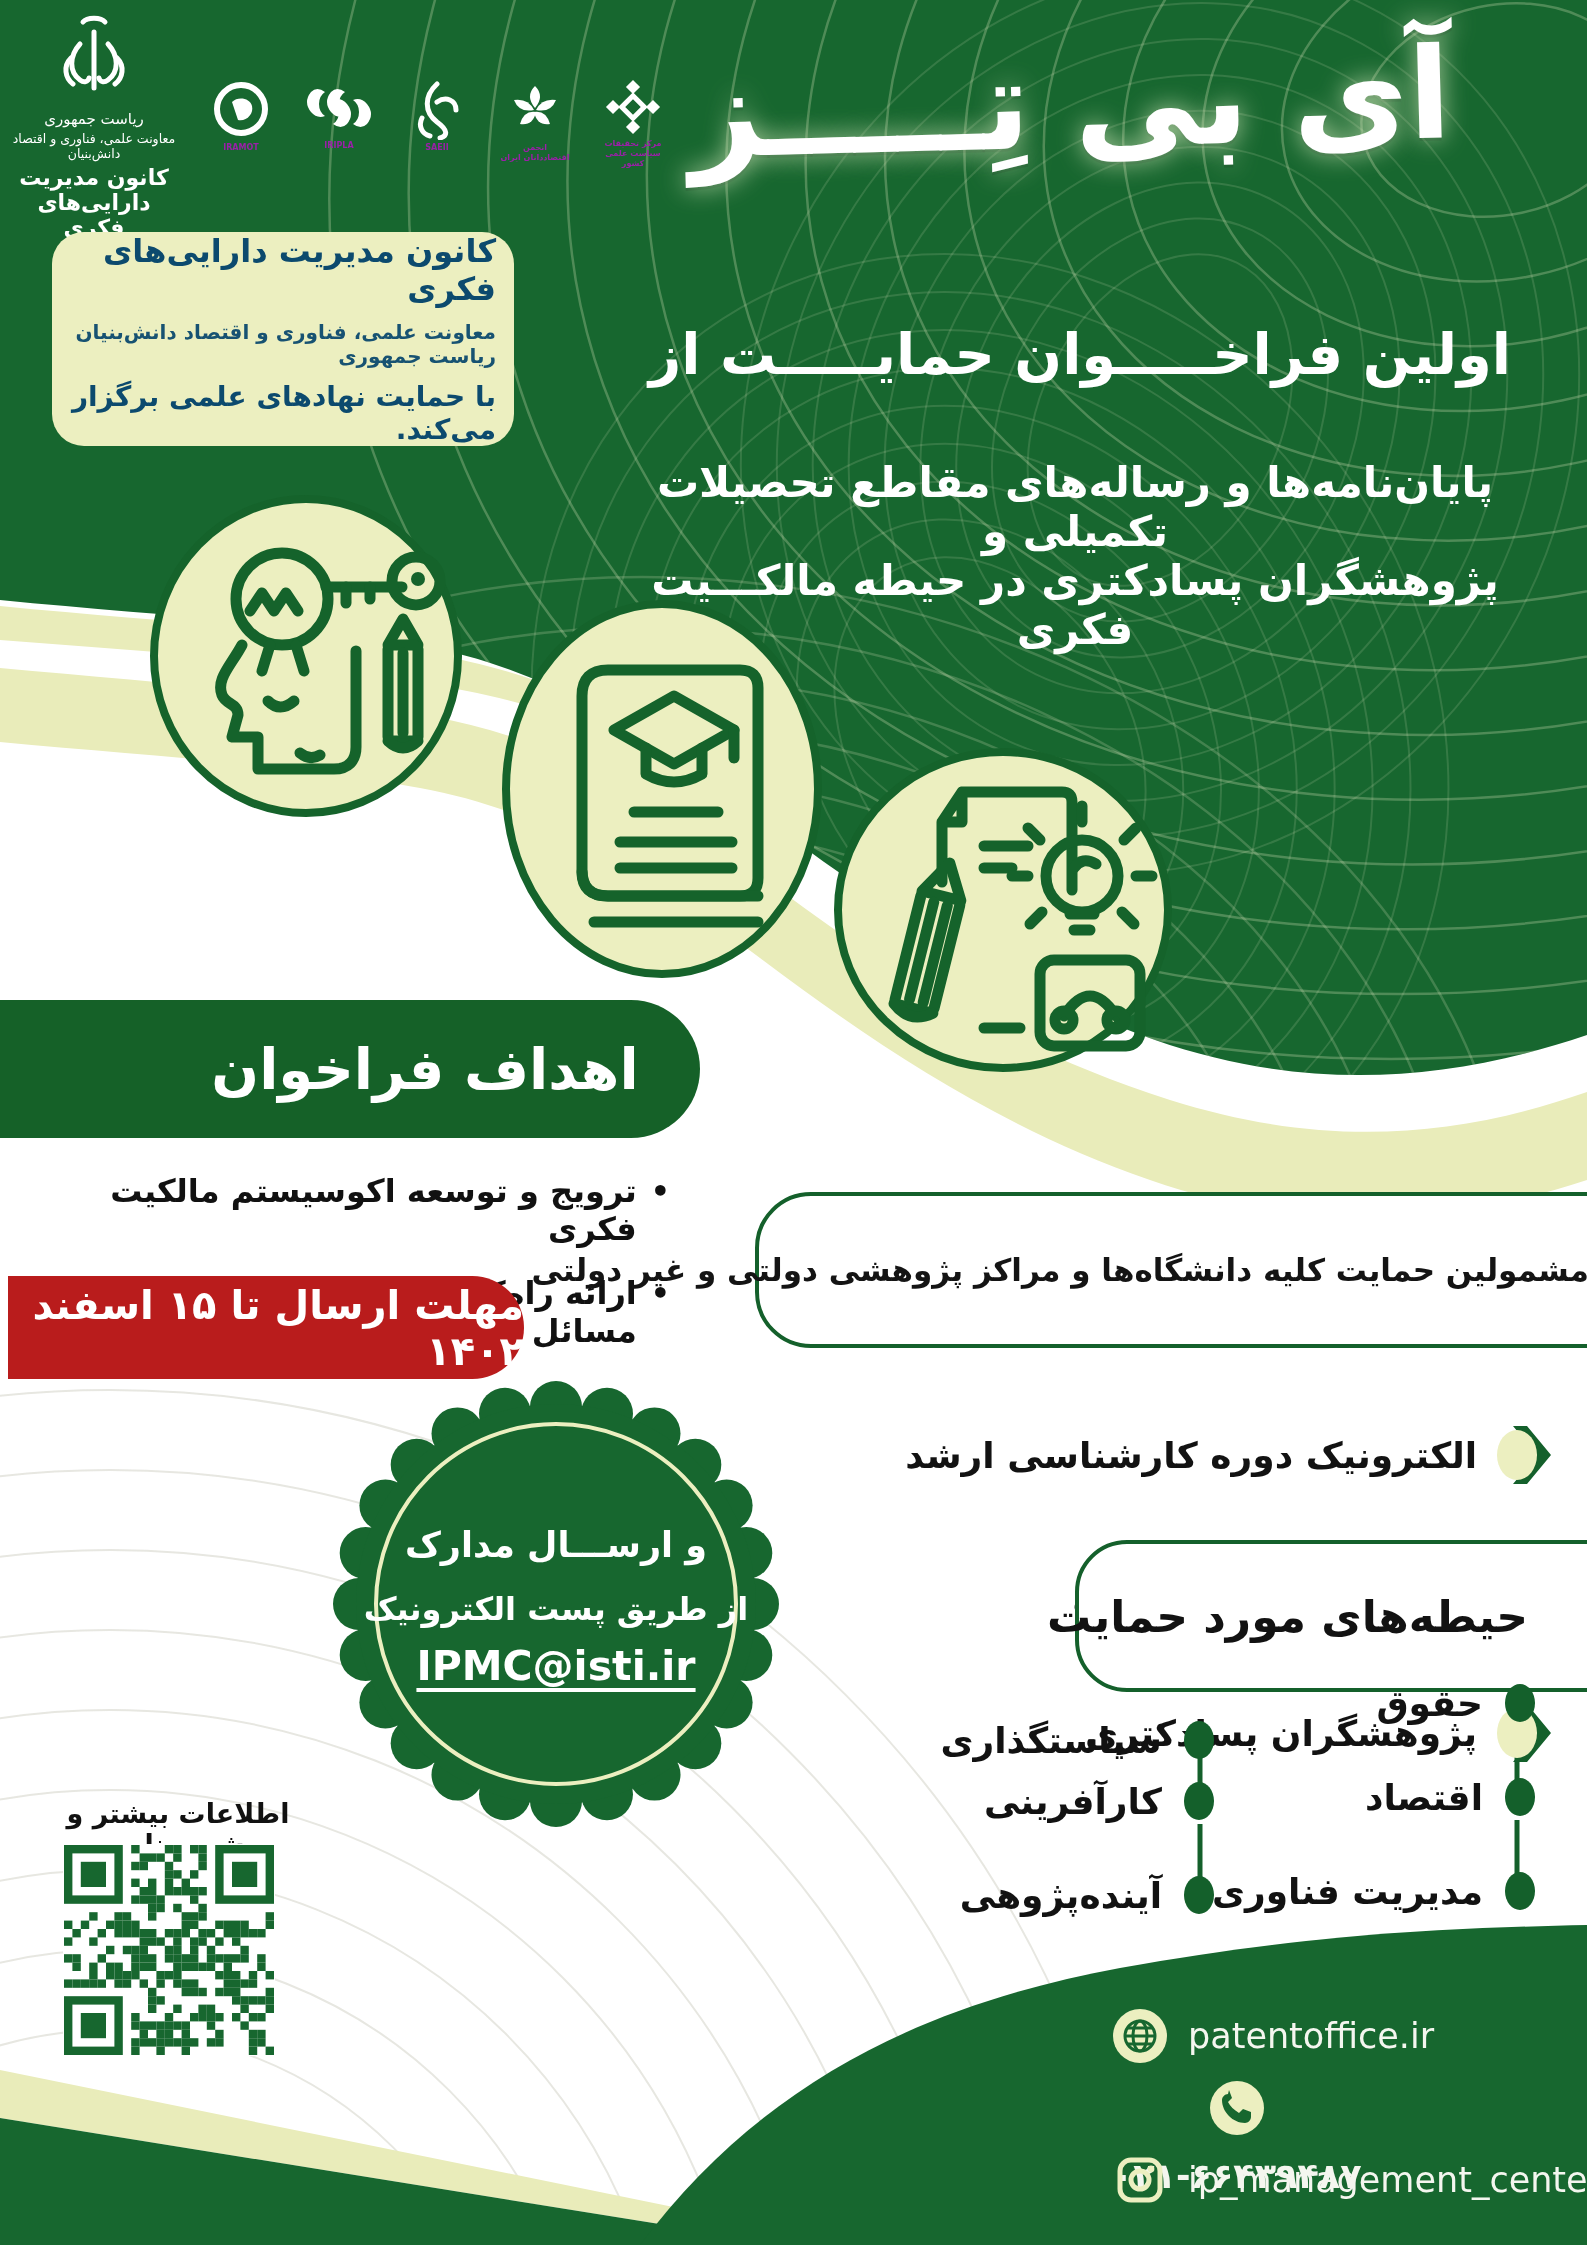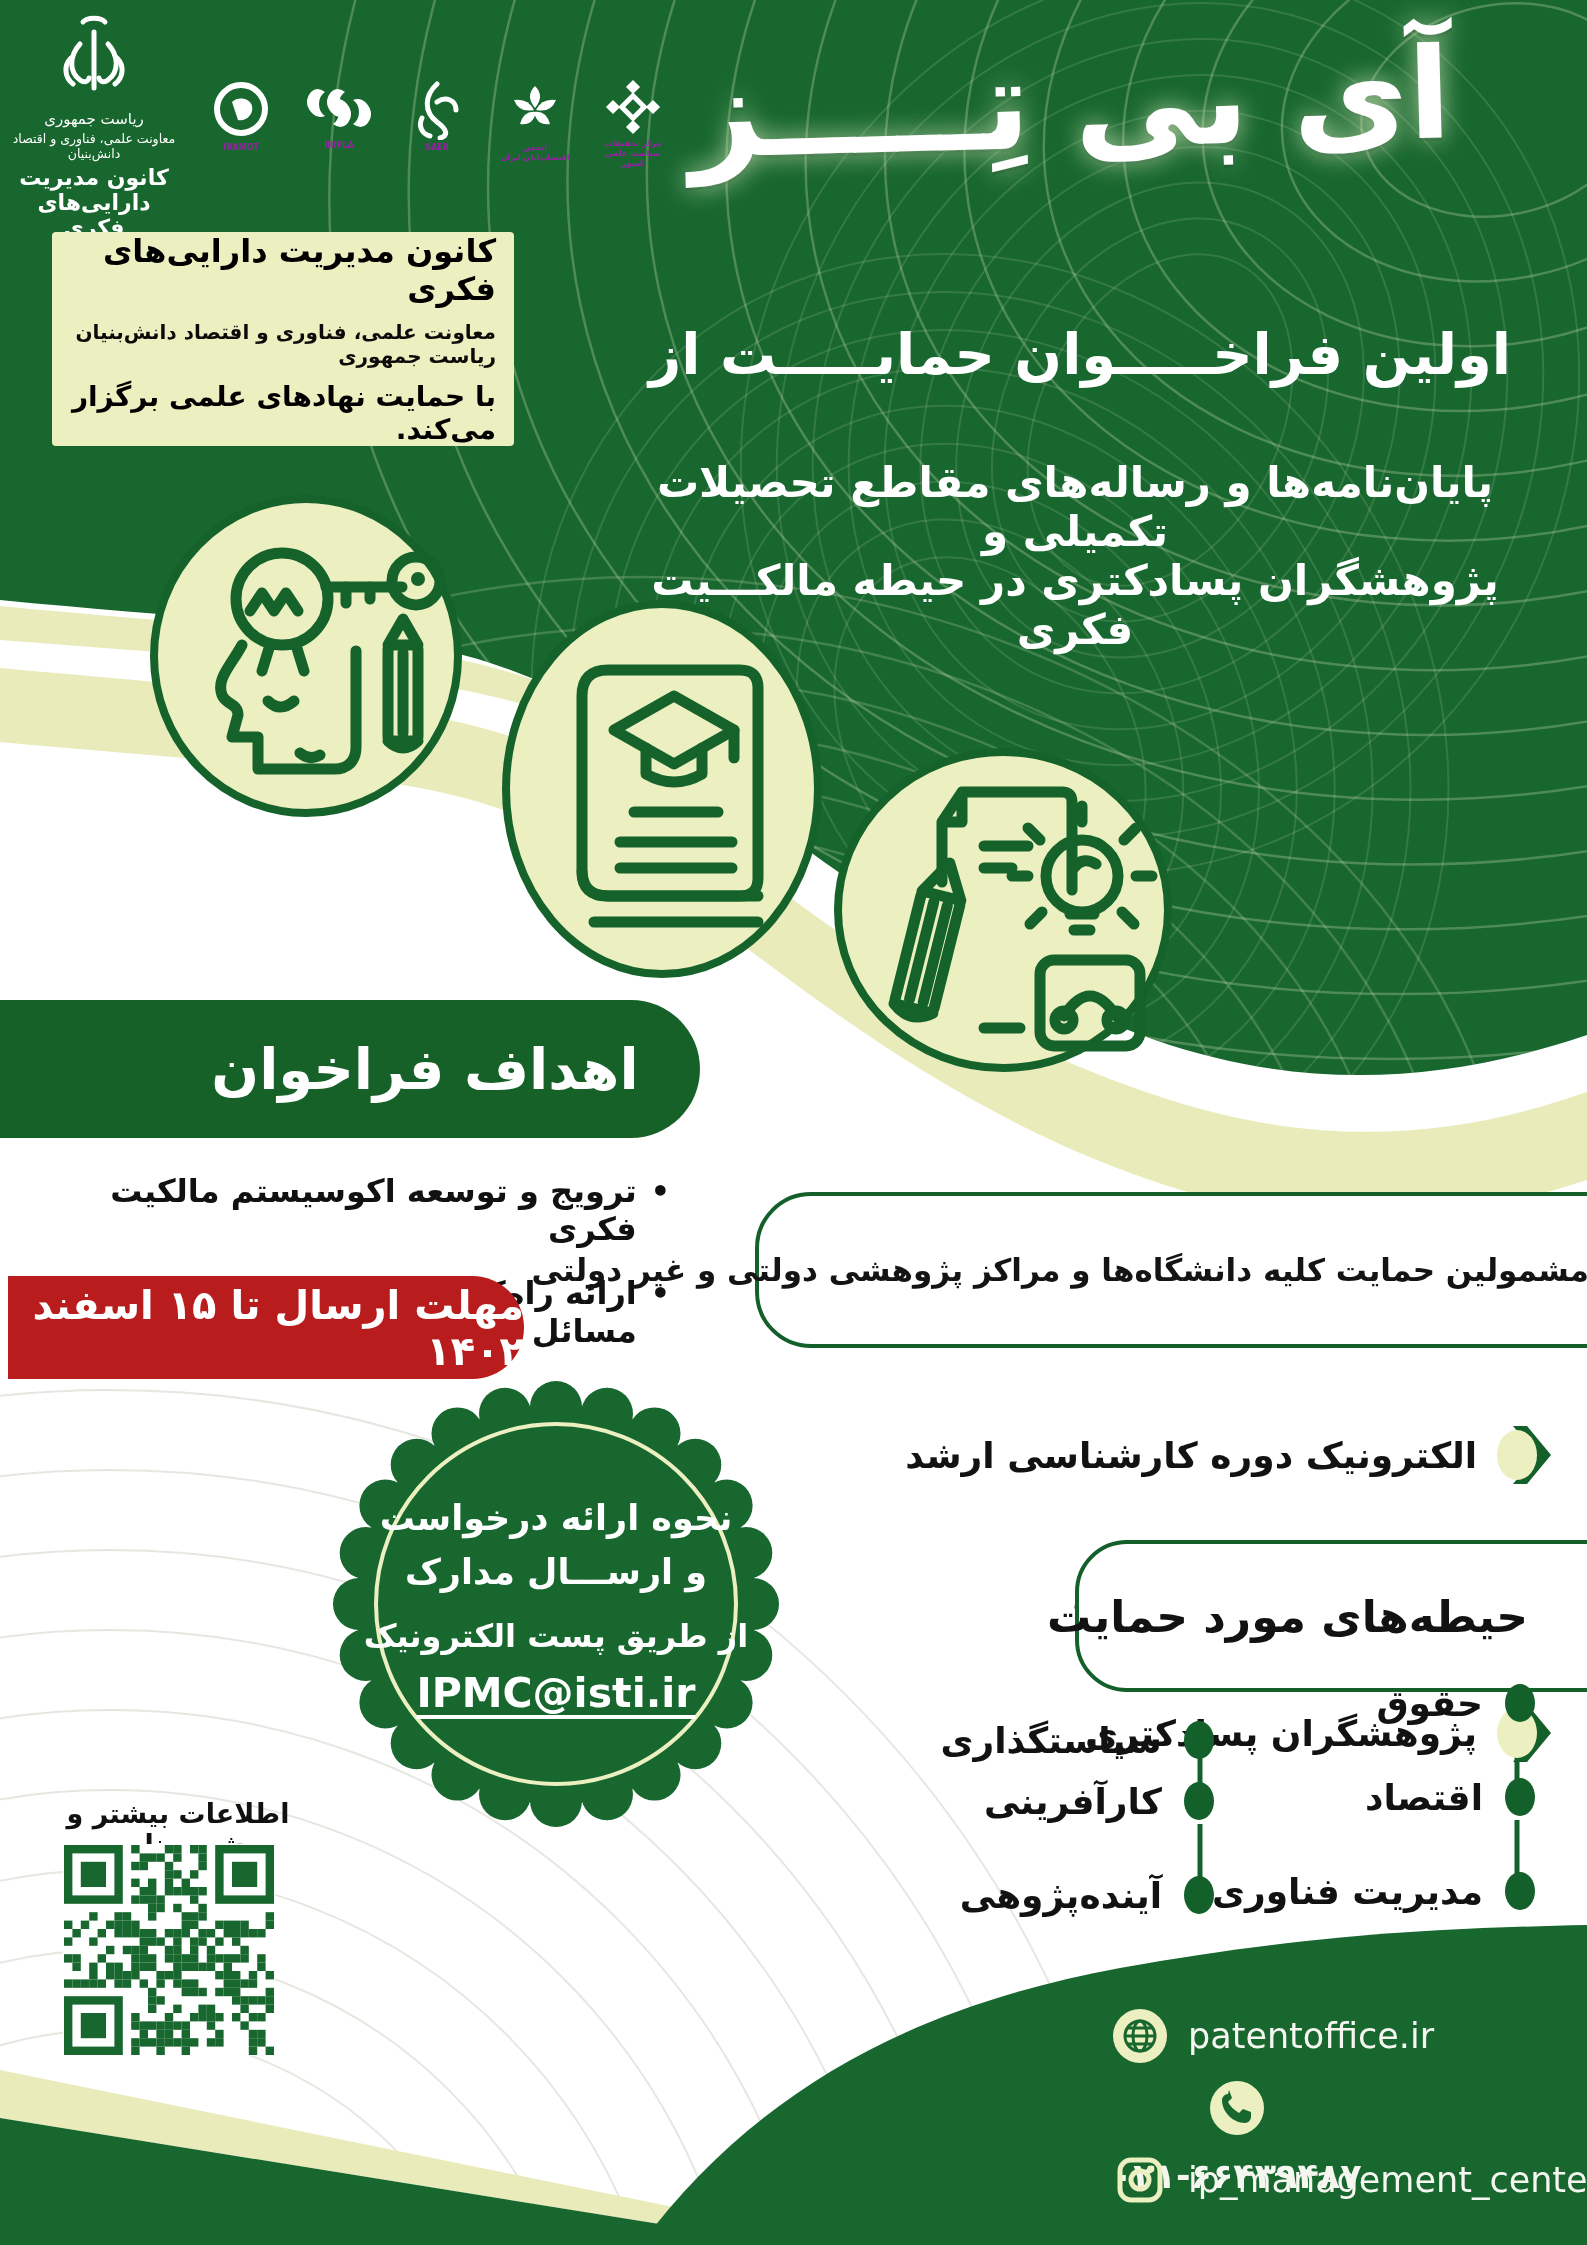--- a/index.html
+++ b/index.html
@@ -17,23 +17,23 @@
   .logo .lcap{font-size:8px;line-height:1.25;margin-top:3px;opacity:.95;}
   .poster-title{left:580px;top:30px;width:980px;text-align:center;color:#fff;
         font-size:126px;font-weight:bold;direction:rtl;transform:rotate(-1.5deg);
         text-shadow:0 0 26px rgba(214,233,188,.8),0 3px 0 rgba(0,0,0,.12);z-index:3;letter-spacing:2px;}
   .sub1{left:600px;top:322px;width:960px;text-align:center;color:#fff;font-size:56px;
         font-weight:bold;direction:rtl;z-index:3;}
   .sub2{left:590px;top:458px;width:970px;text-align:center;color:#fff;font-size:42px;
         font-weight:bold;direction:rtl;z-index:3;}
   .sub3{left:590px;top:556px;width:970px;text-align:center;color:#fff;font-size:42px;
         font-weight:bold;direction:rtl;z-index:3;}
-  .org-box{left:52px;top:232px;width:462px;height:214px;background:#ecefc0;border-radius:4px;
+  .org-box{left:52px;top:232px;width:462px;height:214px;background:#ecefc0;border-radius:32px;
         display:flex;flex-direction:column;justify-content:center;align-items:center;
-        direction:rtl;color:#000000;z-index:3;padding:2px 18px;box-sizing:border-box;}
+        direction:rtl;color:#0c4a6e;z-index:3;padding:2px 18px;box-sizing:border-box;}
   .org-box .l1{font-size:32px;font-weight:bold;}
   .org-box .l2{font-size:20px;margin-top:12px;font-weight:bold;opacity:.95;}
   .org-box .l3{font-size:28px;font-weight:bold;margin-top:12px;}
   
   .goals-banner{left:0;top:1000px;width:700px;height:138px;background:#156128;
         border-radius:0 69px 69px 0;display:flex;align-items:center;justify-content:center;
         padding-left:150px;box-sizing:border-box;z-index:3;}
   .goals-banner span{color:#fff;font-size:56px;font-weight:bold;direction:rtl;}
   .goals-list{left:110px;top:1172px;width:560px;direction:rtl;z-index:3;}
   .goal{display:flex;gap:14px;align-items:flex-start;color:#111;font-size:32px;
@@ -377,21 +377,20 @@
           <circle cx="324.5" cy="55.39299545446559" r="26"></circle>
           <circle cx="365.30003589374985" cy="86.69996410625009" r="26"></circle>
           <circle cx="396.6070045455343" cy="127.49999999999991" r="26"></circle>
           <circle cx="416.2873877789465" cy="175.01264811480343" r="26"></circle>
         </g>
       <circle cx="226" cy="226" r="200" fill="#17672f"></circle>
       <circle cx="226" cy="226" r="180" fill="none" stroke="#ecefc0" stroke-width="4"></circle>
     </svg>
     <div class="badge-text">
       <div class="b1">
-        <div>نحوه ارائه درخواست</div>
         <div>و ارســـال مدارک</div>
       </div>
       <div class="b2">از طریق پست الکترونیک</div>
       <div class="b3">IPMC@isti.ir</div>
     </div>
   </div>
 
   <div class="abs support-box">
     <span>حیطه‌های مورد حمایت</span>
   </div>

